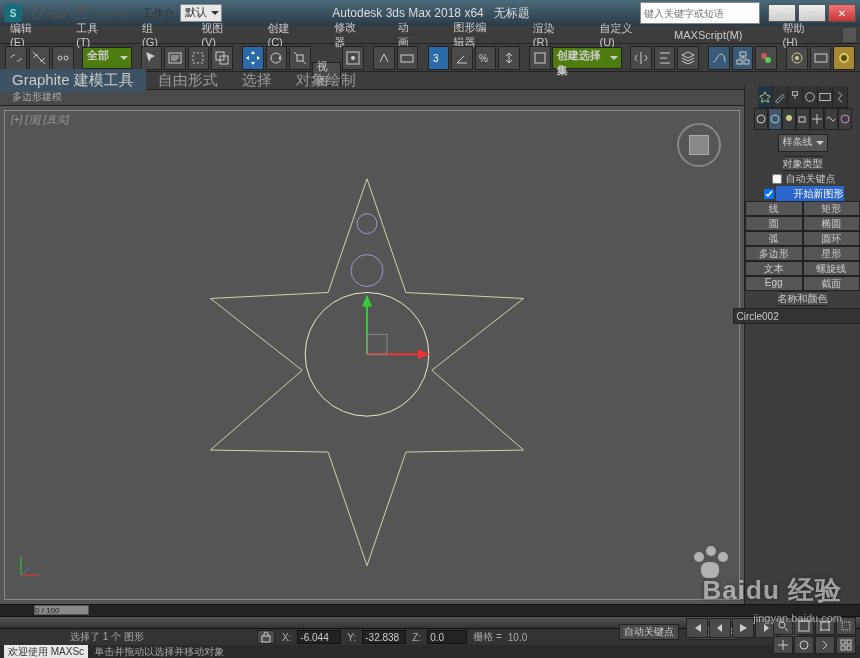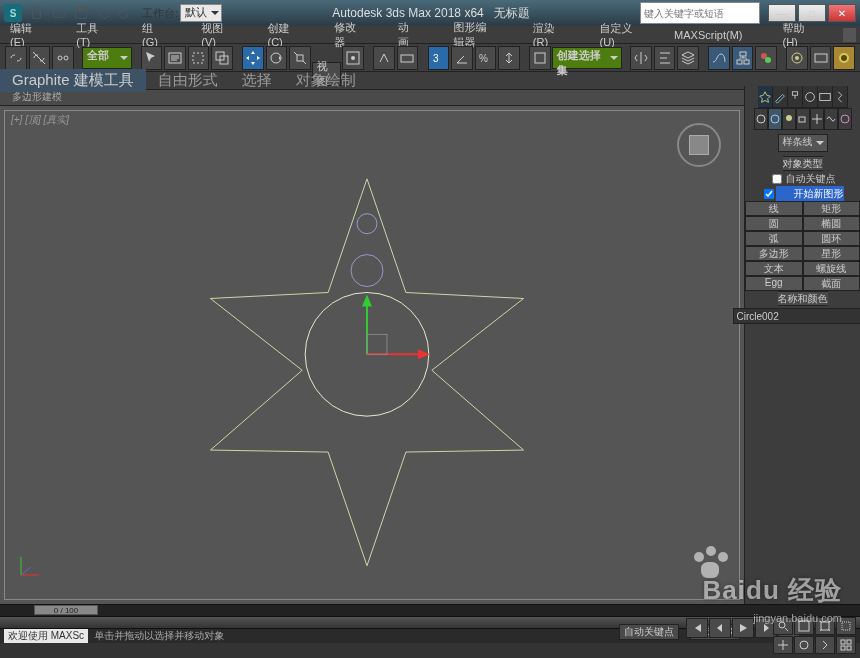--- a/index.html
+++ b/index.html
@@ -70,21 +70,21 @@
 .obj-lbl.hl { background:#2a66cc; color:#fff;padding-left:18px; }
 .obj-btn { flex:1; background:#555; border:1px solid #222; font-size:10px; color:#ccc; text-align:center; cursor:pointer; }
 .obj-grid { display:flex; flex-wrap:wrap; }
 .obj-grid .obj-btn { width:50%; flex:none; height:15px; }
 .name-row { display:flex; padding:2px; gap:2px; }
 .name-input { flex:1; height:16px; background:#333; border:1px solid #222; color:#ccc; font-size:10px; padding:0 3px; }
 
 
 .bottom { position:absolute; left:0; right:0; bottom:0; height:54px; background:#333; border-top:1px solid #111; }
 .timeline { height:12px; background:#222; position:relative; border-bottom:1px solid #111; }
-.time-scrub { position:absolute; left:34px; top:0; width:64px; height:10px; background:#888; border:1px solid #555; font-size:8px; text-align:center; color:#222; }
+.time-scrub { position:absolute; left:34px; top:0; width:55px; height:10px; background:#888; border:1px solid #555; font-size:8px; color:#222; }
 .timetrack { height:12px; background:linear-gradient(#555,#333); border-bottom:1px solid #111; display:flex; align-items:center; }
 .play-ctrl { position:absolute; right:60px; bottom:20px; display:flex; gap:1px; }
 .play-btn { width:22px; height:20px; background:#4a4a4a; border:1px solid #222; display:flex; align-items:center; justify-content:center; cursor:pointer; }
 .status { height:16px; display:flex; align-items:center; padding:0 4px; font-size:10px; color:#aaa; gap:6px; }
 .status-input { background:#222; border:1px solid #111; color:#ccc; font-size:10px; height:14px; padding:0 2px; }
 .prompt { height:14px; display:flex; align-items:center; padding:0 4px; font-size:10px; color:#aaa; background:#2a2a2a; }
 .prompt-box { background:#e8e8e8; color:#333; padding:0 4px; margin-right:6px; }
 .autokey { position:absolute; right:120px; bottom:18px; display:flex; flex-direction:row; gap:11px; align-items:center; }
 .autokey-btn { height:16px; padding:0 4px; background:#4a4a4a; border:1px solid #222; font-size:10px; color:#ccc; cursor:pointer; }
 .nav-ctrl { position:absolute; right:4px; bottom:4px; display:grid; grid-template-columns:repeat(4,20px); grid-auto-rows:18px; gap:1px; }
@@ -472,20 +472,39 @@
     <input class="name-input" value="Circle002" style="">
 
   </div>
 </div>
 
 <div class="bottom">
   <div class="timeline">
     <div class="time-scrub">0 / 100</div>
   </div>
   <div class="timetrack"></div>
+  <div class="status">
+    <span style="width:60px"></span>
+    <span>选择了 1 个 图形</span>
+    <span style="flex:0 0 100px"></span>
+    <span class="tb-btn" style="width:18px;height:14px">
+        <svg viewBox="0 0 16 16">
+          <rect x="4" y="7" width="8" height="6" fill="none" stroke="#ccc"></rect>
+          <path d="M6 7V5a2 2 0 0 1 4 0v2" fill="none" stroke="#ccc"></path>
+        </svg>
+      </span>
+    <span>X:</span>
+    <input class="status-input" style="width: 44px;" value="-6.044">
+    <span>Y:</span>
+    <input class="status-input" style="width: 44px;" value="-32.838">
+    <span>Z:</span>
+    <input class="status-input" style="width: 40px;" value="0.0">
+    <span>栅格 =</span>
+    <span>10.0</span>
+  </div>
   <div class="prompt">
     <span class="prompt-box">欢迎使用 MAXSc</span>
     <span>单击并拖动以选择并移动对象</span>
   </div>
 
   <div class="autokey">
     <div class="autokey-btn">自动关键点</div>
     <div class="autokey-btn">选定对象</div>
   </div>
 

